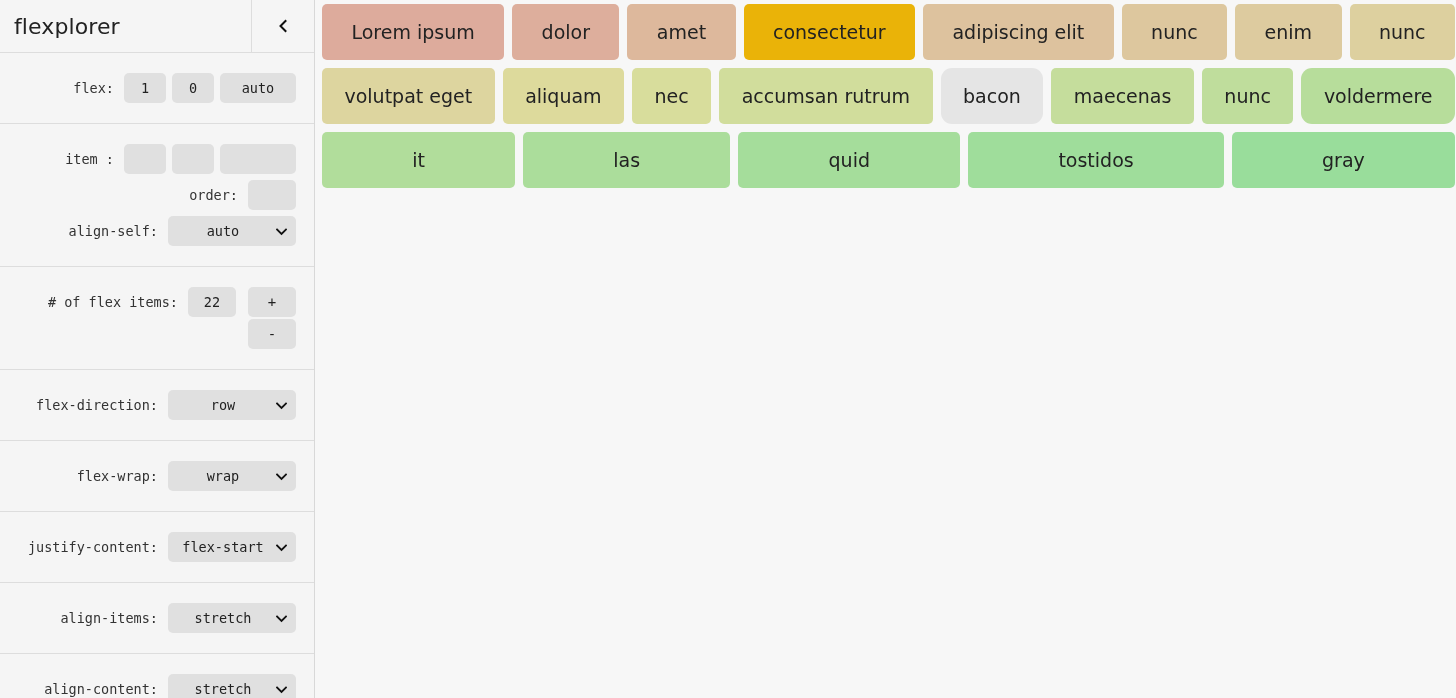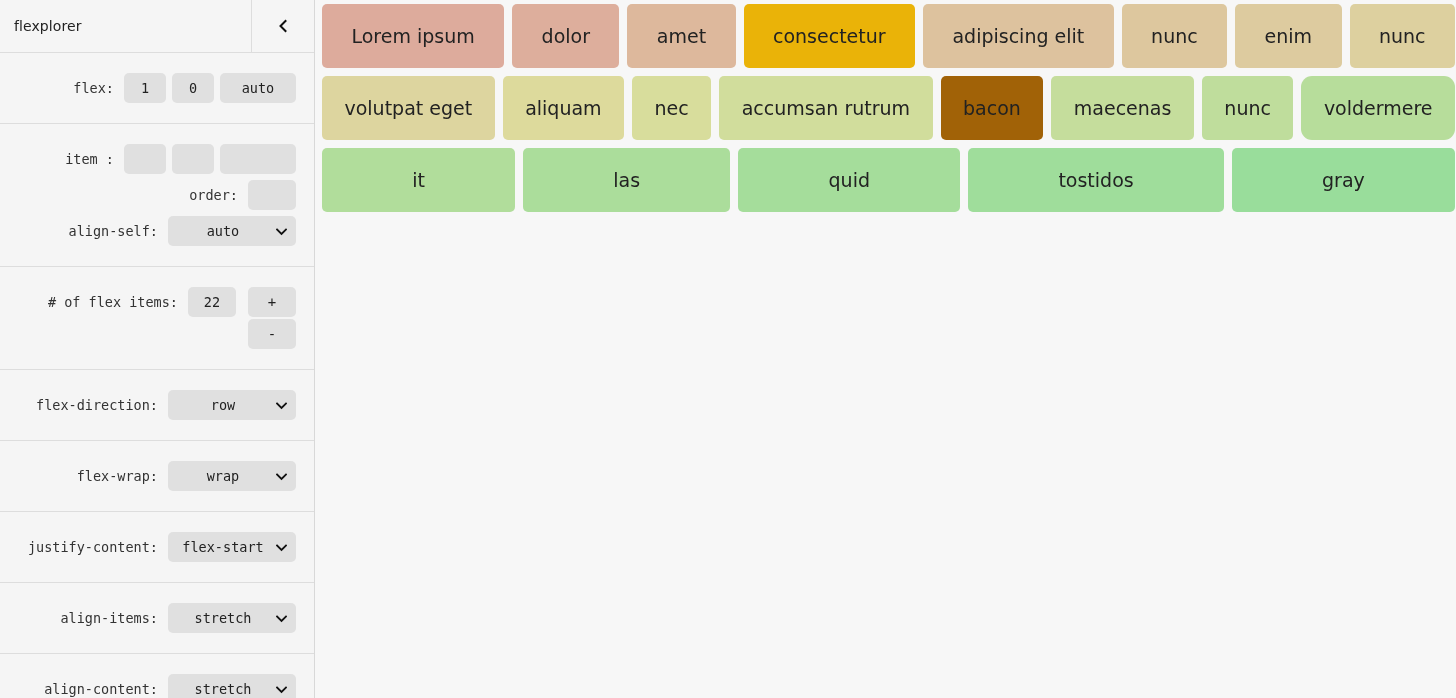--- a/index.html
+++ b/index.html
@@ -37,21 +37,21 @@
     height: 52px;
     min-height: 52px;
     border-bottom: 1px solid #dddddd;
   }
   .app-title {
     flex: 1 1 auto;
     display: flex;
     align-items: center;
     padding-left: 14px;
     font-family: "DejaVu Sans", sans-serif;
-    font-size: 14px;
+    font-size: 22px;
     color: #222222;
     letter-spacing: .1px;
   }
   .collapse-btn {
     width: 62px;
     min-width: 62px;
     border-left: 1px solid #dddddd;
     display: flex;
     align-items: center;
     justify-content: center;
@@ -165,21 +165,21 @@
     justify-content: flex-start;
     align-items: stretch;
     align-content: stretch;
     width: 1141px;
     height: 190px;
   }
   .flex-item {
     flex: 1 0 auto;
     border-radius: 5px;
     margin: 0 8px 8px 0;
-    height: 64px;
+    height: 56px;
     display: flex;
     align-items: center;
     justify-content: center;
     font-family: "DejaVu Sans", sans-serif;
     font-size: 19px;
     color: #222222;
     padding: 4px 22px;
     box-sizing: border-box;
     white-space: nowrap;
   }
@@ -337,21 +337,21 @@
         <div class="flex-item" style="background: rgb(221, 184, 156);">amet</div>
         <div class="flex-item" style="background: #eab308;">consectetur</div>
         <div class="flex-item" style="background: rgb(221, 194, 158);">adipiscing elit</div>
         <div class="flex-item" style="background: rgb(221, 199, 158);">nunc</div>
         <div class="flex-item" style="background: rgb(221, 203, 159);">enim</div>
         <div class="flex-item" style="background: rgb(221, 208, 159);">nunc</div>
         <div class="flex-item" style="background: rgb(221, 213, 159);">volutpat eget</div>
         <div class="flex-item" style="background: rgb(221, 218, 156);">aliquam</div>
         <div class="flex-item" style="background: rgb(216, 221, 156);">nec</div>
         <div class="flex-item" style="background: rgb(209, 221, 156);">accumsan rutrum</div>
-        <div class="flex-item" style="background: #a16207;">bacon</div>
+        <div class="flex-item" style="background: #e5e5e5; border-radius: 11px;">bacon</div>
         <div class="flex-item" style="background: rgb(197, 221, 156);">maecenas</div>
         <div class="flex-item" style="background: rgb(191, 221, 156);">nunc</div>
         <div class="flex-item" style="background: rgb(183, 221, 155); border-radius: 11px;">voldermere</div>
         <div class="flex-item" style="background: rgb(177, 221, 155);">it</div>
         <div class="flex-item" style="background: rgb(171, 221, 155);">las</div>
         <div class="flex-item" style="background: rgb(165, 221, 155);">quid</div>
         <div class="flex-item" style="background: rgb(159, 221, 155);">tostidos</div>
         <div class="flex-item" style="background: rgb(153, 221, 155);">gray</div>
       </div>
   </div>

